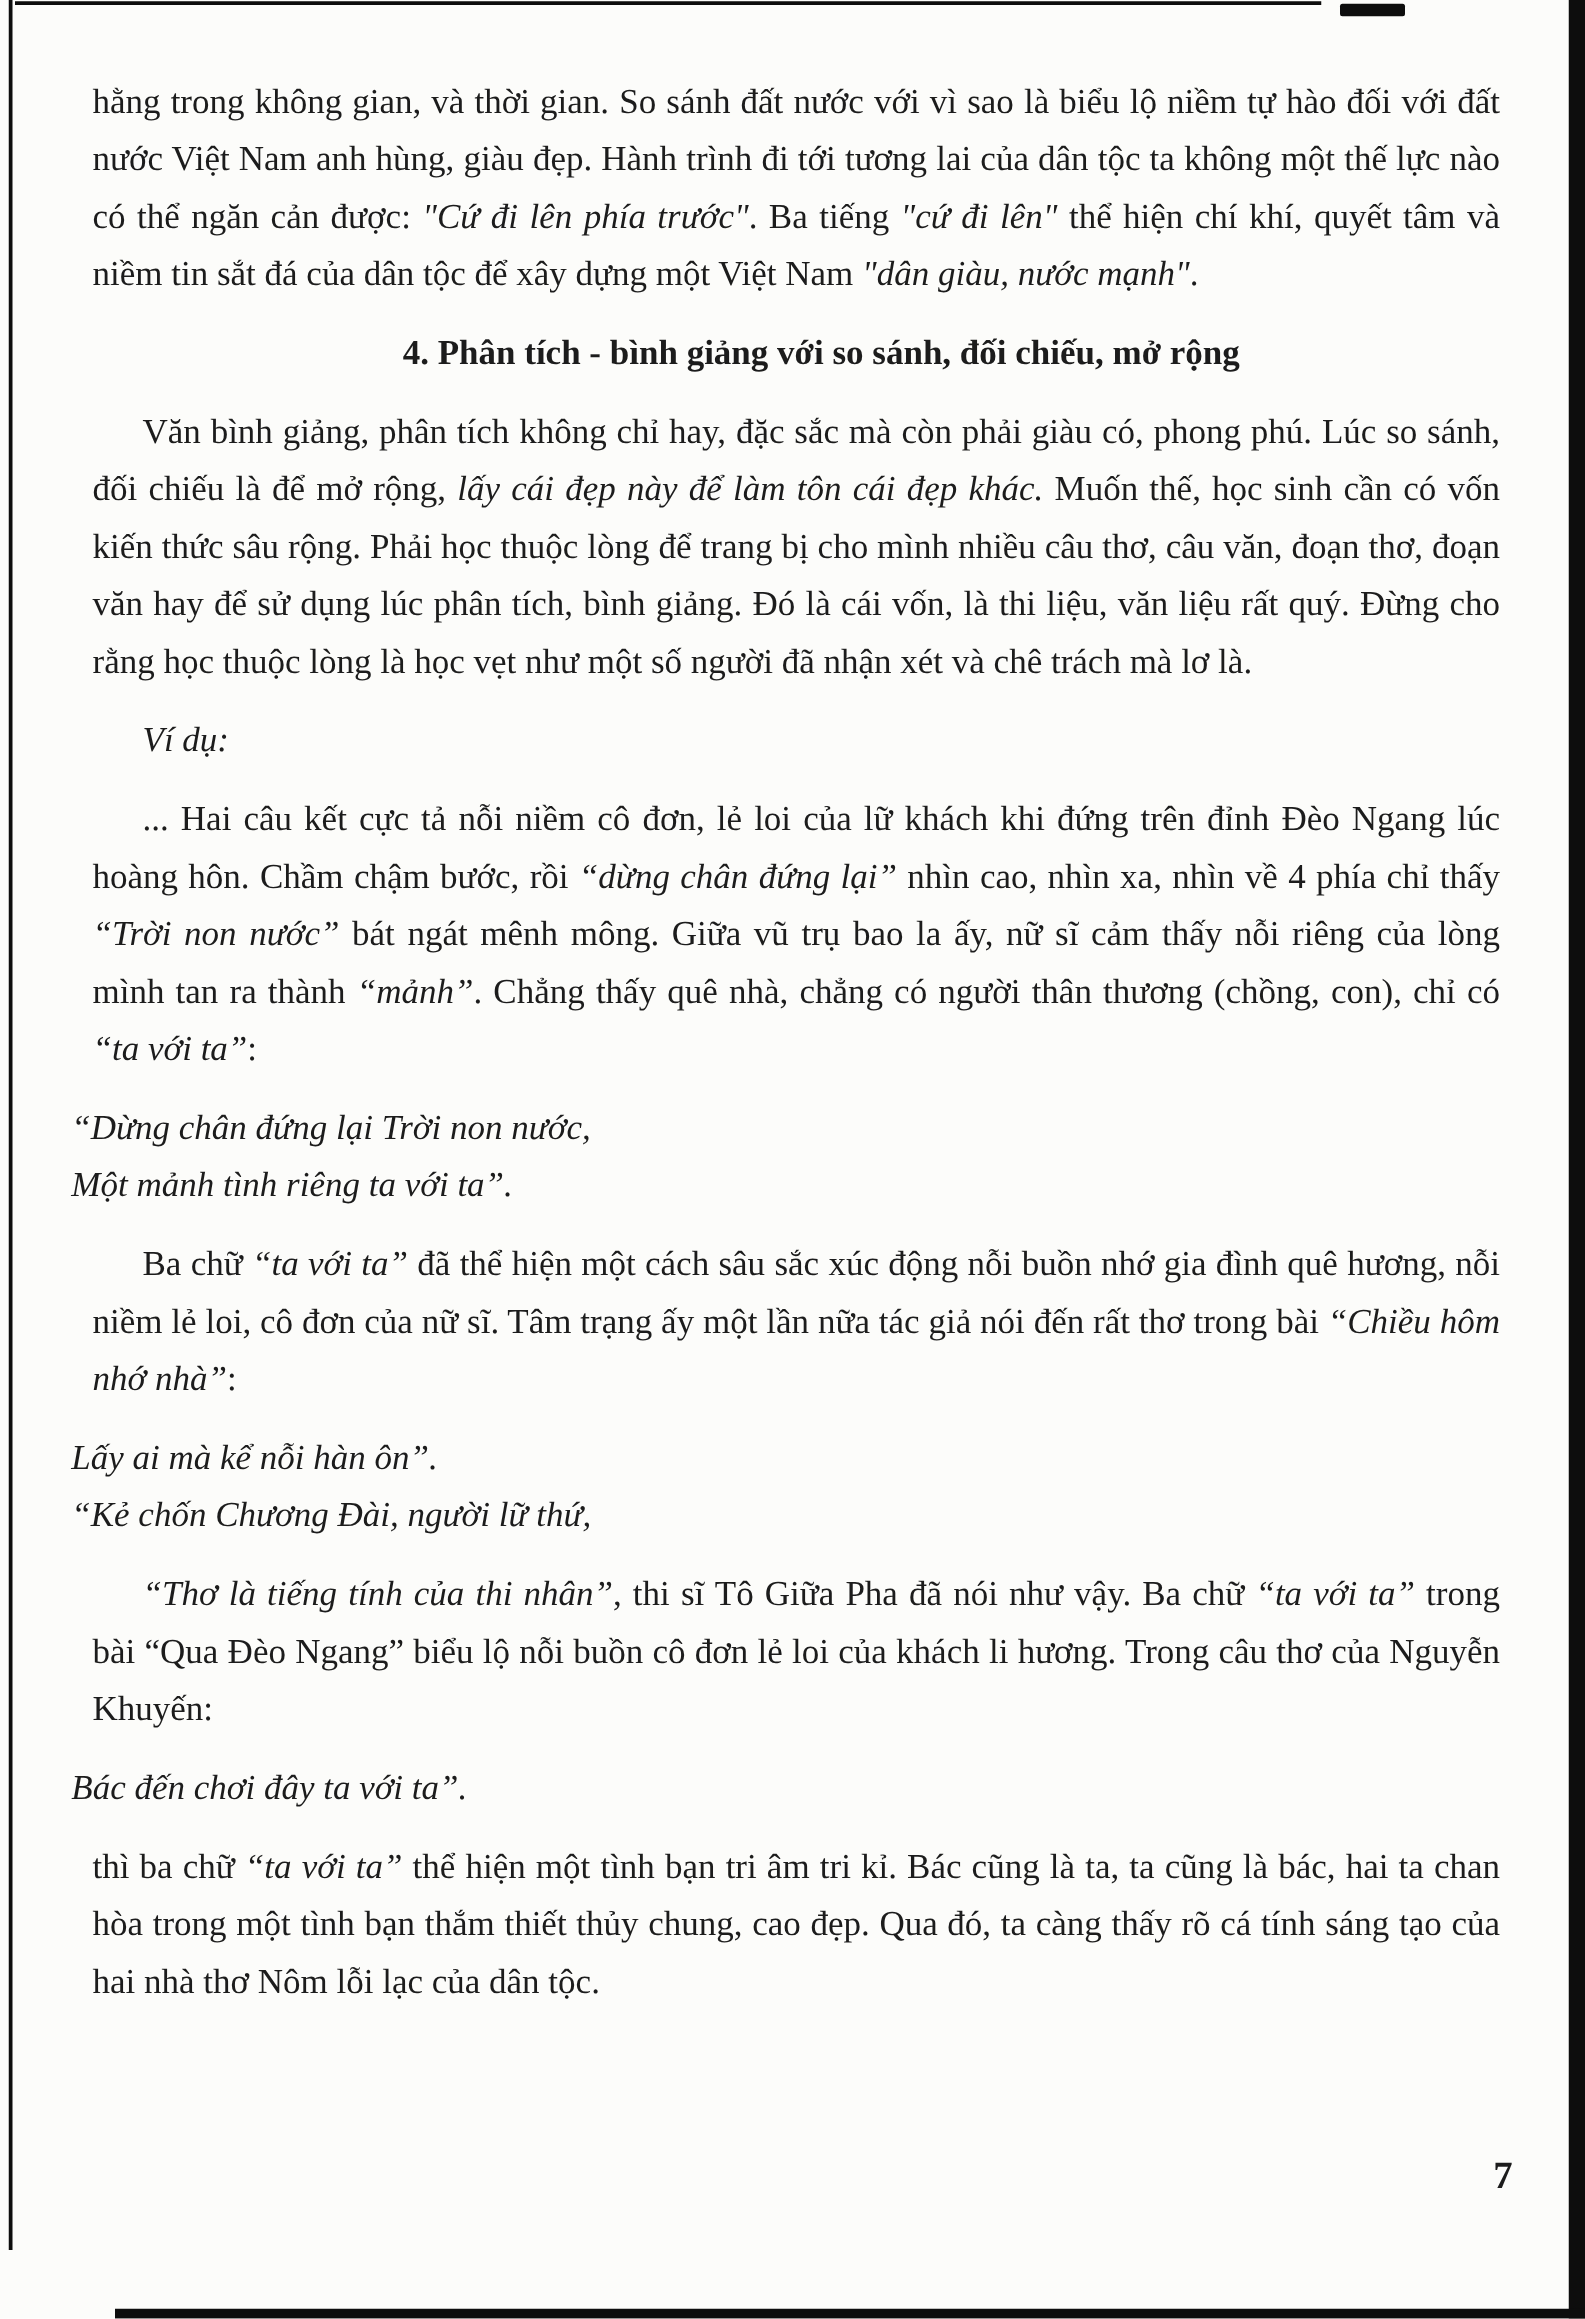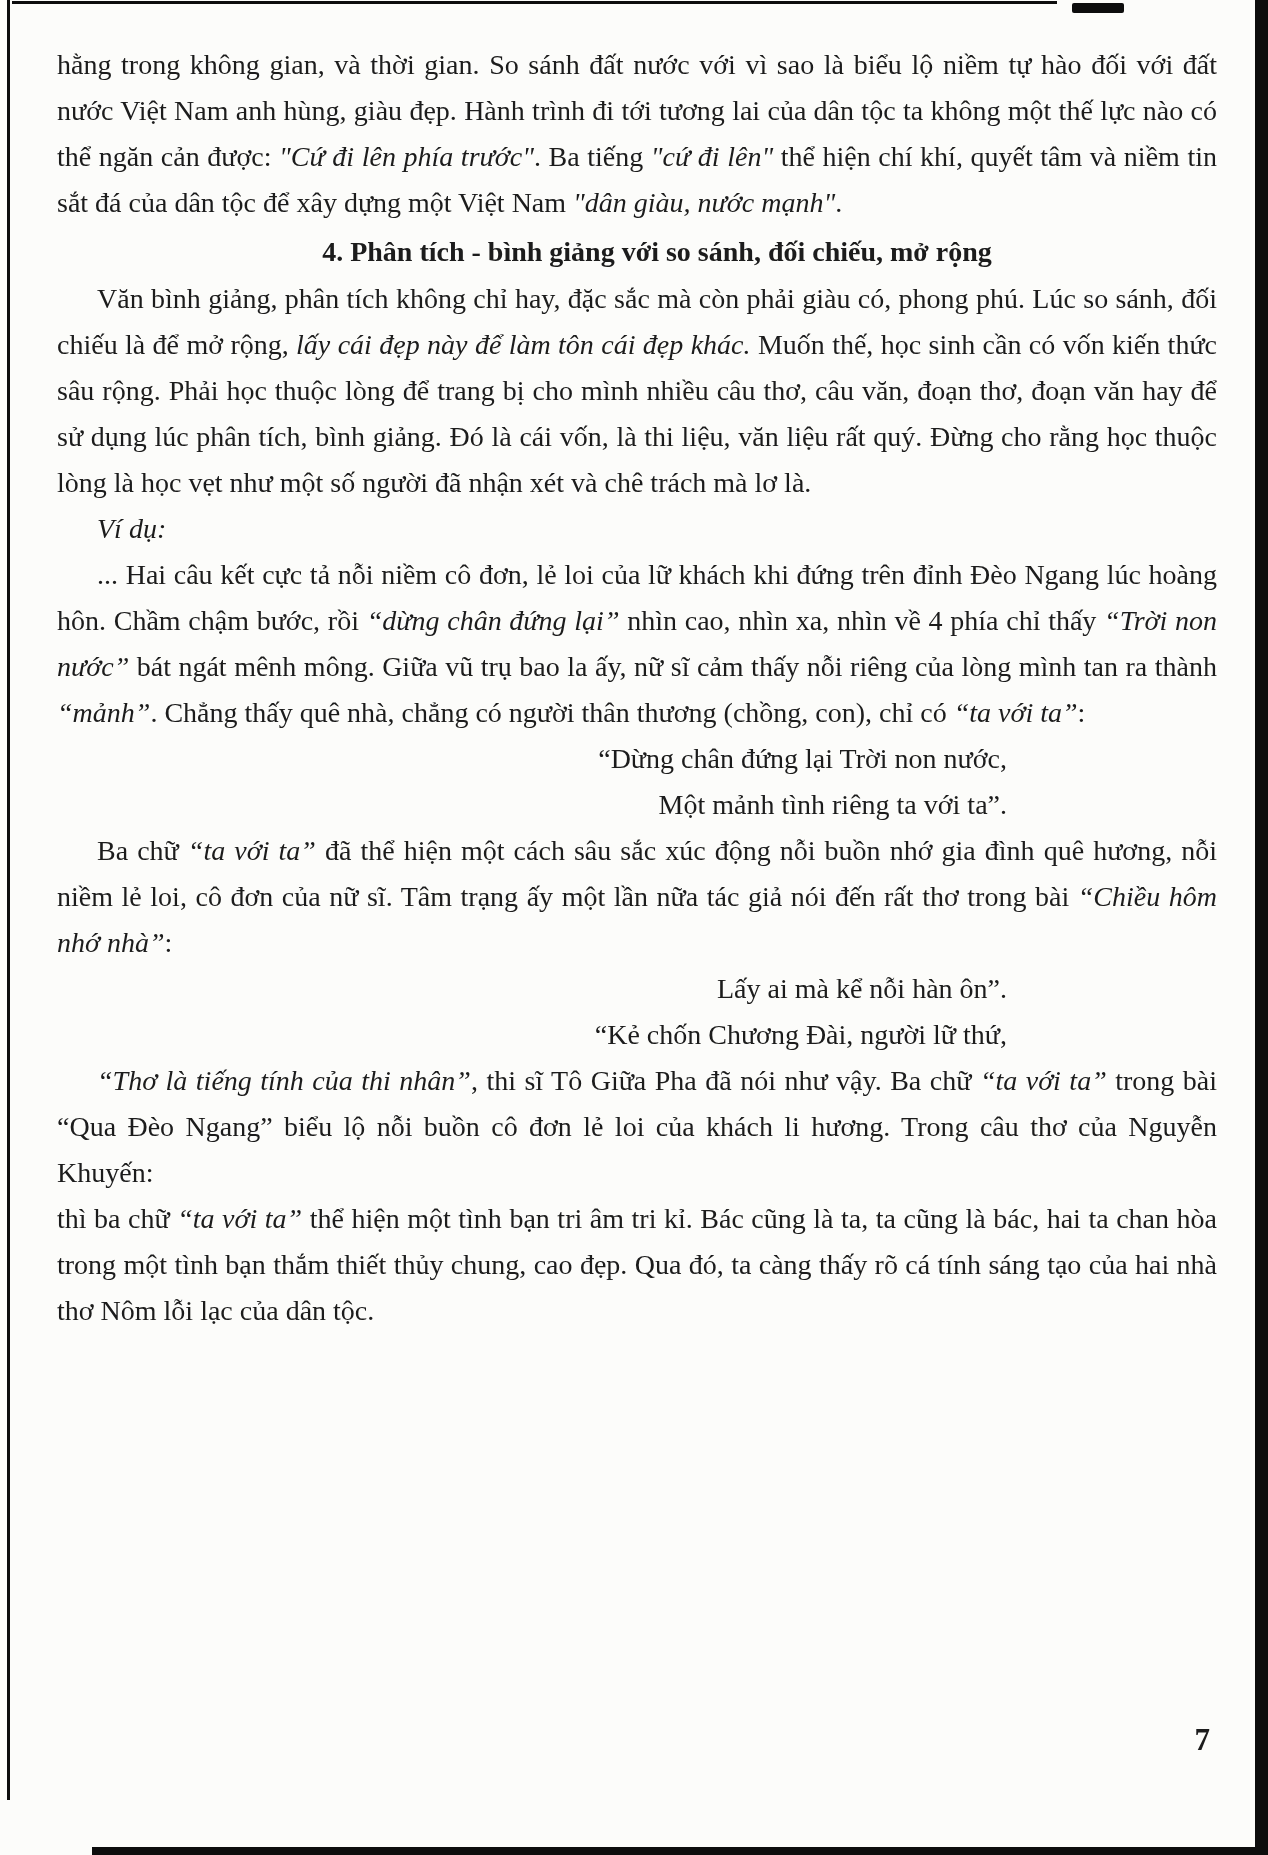--- a/index.html
+++ b/index.html
@@ -20,39 +20,40 @@
   .content {
     position: absolute;
     left: 57px;
     top: 42px;
     width: 1160px;
     font-size: 28px;
     line-height: 46px;
     text-align: justify;
   }
   .para {
-    margin: 0;
+    margin: 17px;
     text-indent: 40px;
   }
   .para.no-indent {
     text-indent: 0;
   }
   .heading {
     margin: 3px 0 1px 0;
     font-size: 28px;
     font-weight: bold;
     text-indent: 40px;
     text-align: center;
     line-height: 46px;
   }
   .it {
     font-style: italic;
   }
   .verse {
-    text-align: right;
+    font-style: italic;
+    text-align: left;
     padding-right: 210px;
   }
   .verse-line {
     line-height: 46px;
   }
   .page-number {
     position: absolute;
     right: 58px;
     top: 1722px;
     font-size: 31px;
@@ -122,18 +123,19 @@
         <div class="verse-line">“Dừng chân đứng lại Trời non nước,</div>
         <div class="verse-line">Một mảnh tình riêng ta với ta”.</div>
       </div>
       <p class="para"><span>Ba chữ </span><span class="it">“ta với ta”</span><span> đã thể hiện một cách sâu sắc xúc động nỗi buồn nhớ gia đình quê hương, nỗi niềm lẻ loi, cô đơn của nữ sĩ. Tâm trạng ấy một lần nữa tác giả nói đến rất thơ trong bài </span><span class="it">“Chiều hôm nhớ nhà”</span><span>:</span></p>
       <div class="verse">
         <div class="verse-line">Lấy ai mà kể nỗi hàn ôn”.</div>
         <div class="verse-line">“Kẻ chốn Chương Đài, người lữ thứ,</div>
       </div>
       <p class="para"><span class="it">“Thơ là tiếng tính của thi nhân”</span><span>, thi sĩ Tô Giữa Pha đã nói như vậy. Ba chữ </span><span class="it">“ta với ta”</span><span> trong bài “Qua Đèo Ngang” biểu lộ nỗi buồn cô đơn lẻ loi của khách li hương. Trong câu thơ của Nguyễn Khuyến:</span></p>
       <div class="verse">
+        <div class="verse-line">Bác đến chơi đây ta với ta”.</div>
       </div>
       <p class="para no-indent"><span>thì ba chữ </span><span class="it">“ta với ta”</span><span> thể hiện một tình bạn tri âm tri kỉ. Bác cũng là ta, ta cũng là bác, hai ta chan hòa trong một tình bạn thắm thiết thủy chung, cao đẹp. Qua đó, ta càng thấy rõ cá tính sáng tạo của hai nhà thơ Nôm lỗi lạc của dân tộc.</span></p>
     </div>
 
   <div class="page-number">7</div>
 </div>
 
 </body></html>

